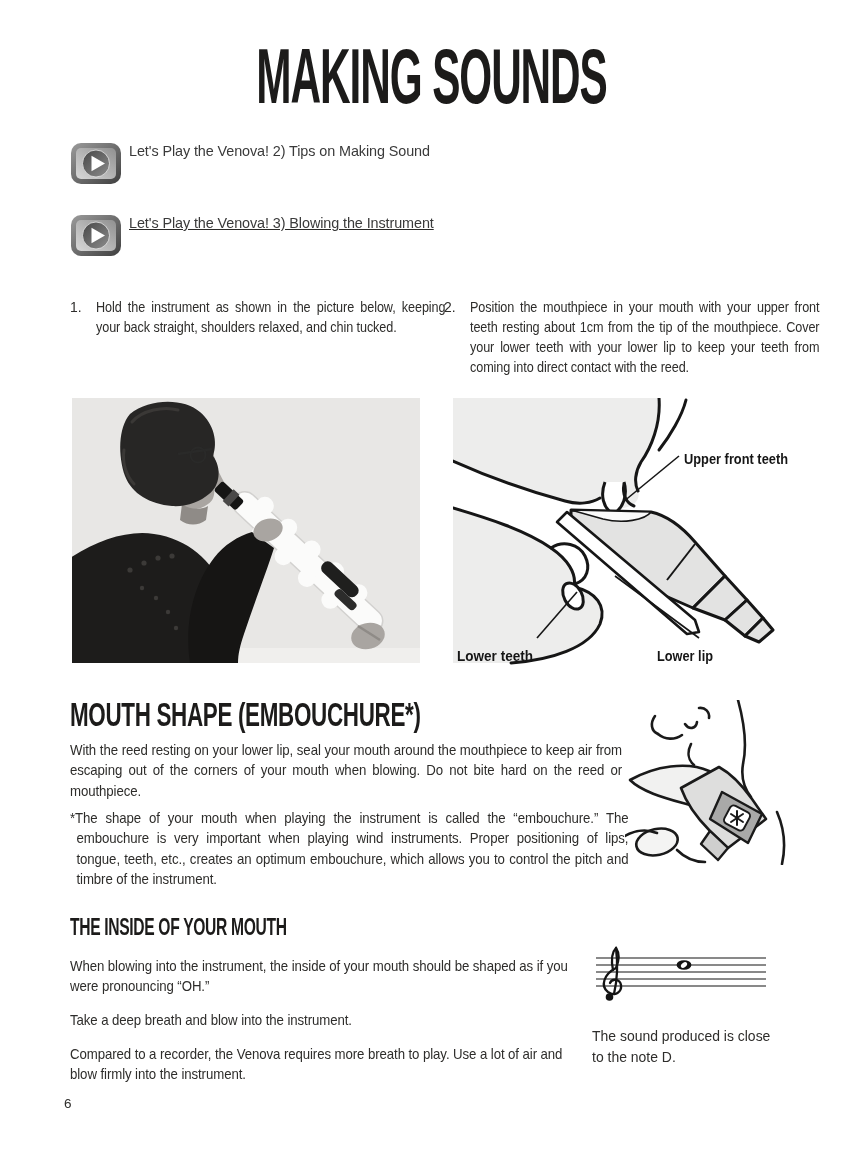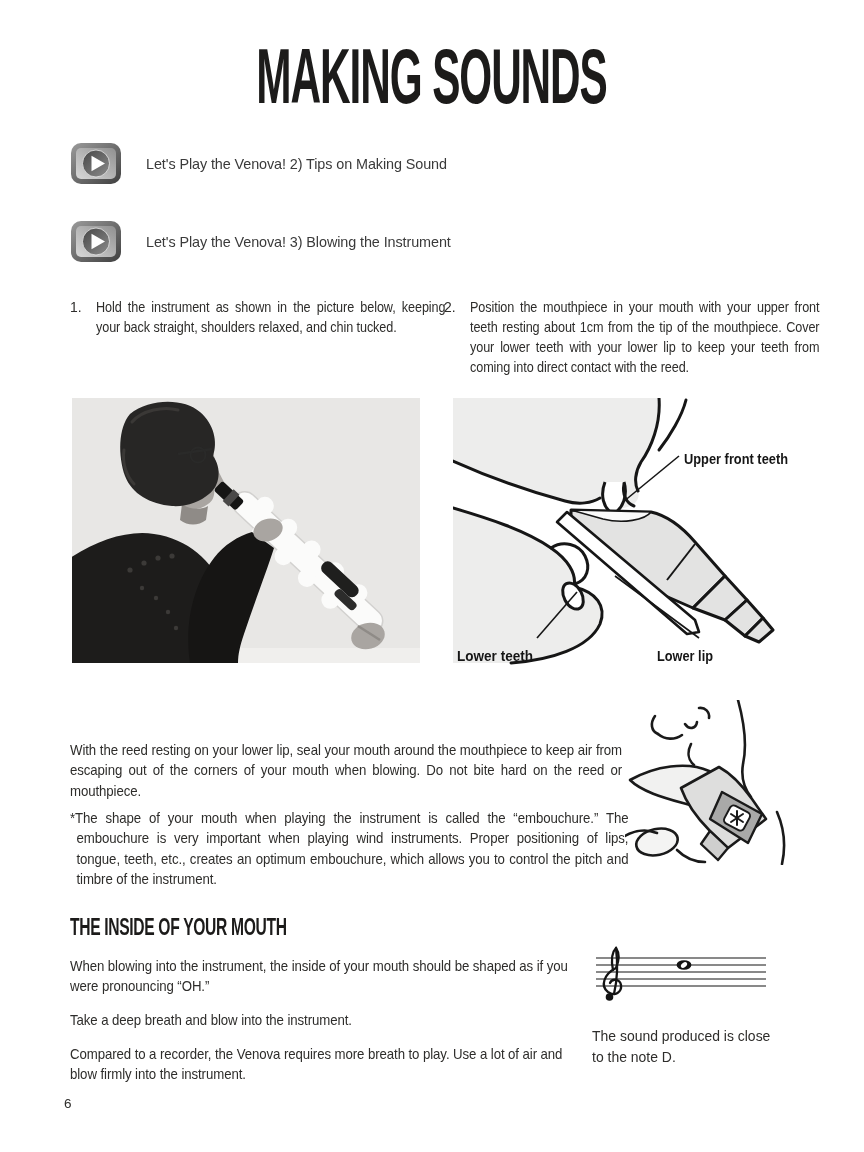--- a/index.html
+++ b/index.html
@@ -7,21 +7,21 @@
         font-family:"Liberation Sans",sans-serif;color:#2b2a28;}
 
   
   .page-title{position:absolute;top:38px;left:0;width:864px;text-align:center;
               font-size:77px;font-weight:bold;line-height:1;color:#1c1b1a;white-space:nowrap;}
   .page-title .cond{display:inline-block;transform:scaleX(.55);transform-origin:50% 50%;letter-spacing:-2px;}
 
   .section-heading{position:absolute;font-size:33px;font-weight:bold;line-height:1;color:#1c1b1a;white-space:nowrap;}
   .section-heading .cond{display:inline-block;transform:scaleX(.68);transform-origin:0 50%;letter-spacing:-.5px;}
 
-  .video-row{position:absolute;left:70px;display:flex;align-items:center;gap:24px;}
+  .video-row{position:absolute;left:70px;display:flex;align-items:flex-start;gap:7px;}
   .video-label{font-size:15px;color:#3a3a3a;letter-spacing:-.1px;
                display:inline-block;transform:scaleX(.96);transform-origin:0 50%;white-space:nowrap;}
 
   .step{position:absolute;top:297px;font-size:13.9px;line-height:1.44;color:#2e2d2b;}
   .step-num{position:absolute;left:0;top:0;}
   .step-text{margin-left:26px;text-align:justify;letter-spacing:-.1px;
              transform:scaleX(.91);transform-origin:0 0;}
 
   .body-copy{position:absolute;font-size:14.4px;line-height:1.42;color:#2e2d2b;letter-spacing:-.1px;
              transform:scaleX(.92);transform-origin:0 0;}
@@ -65,21 +65,21 @@
   <div class="video-row" style="top:142px;">
     <svg width="52" height="43" viewBox="0 0 52 43">
       <rect x="1" y="1" width="50" height="41" rx="10" fill="url(#gFrame)"></rect>
       <rect x="6" y="6" width="40" height="31" rx="5" fill="url(#gPanel)"></rect>
       <circle cx="26" cy="21.5" r="13.5" fill="url(#gKnob)" stroke="#e8e8e8" stroke-width=".8"></circle>
       <path d="M21.5,13.8 L35,21.5 L21.5,29.2 Z" fill="#ffffff"></path>
     </svg>
     <span class="video-label">Let's Play the Venova! 2) Tips on Making Sound</span>
   </div>
 
-  <div class="video-row" style="top:220px;">
+  <div class="video-row" style="top:214px;text-decoration:underline;">
     <svg width="52" height="43" viewBox="0 0 52 43">
       <rect x="1" y="1" width="50" height="41" rx="10" fill="url(#gFrame)"></rect>
       <rect x="6" y="6" width="40" height="31" rx="5" fill="url(#gPanel)"></rect>
       <circle cx="26" cy="21.5" r="13.5" fill="url(#gKnob)" stroke="#e8e8e8" stroke-width=".8"></circle>
       <path d="M21.5,13.8 L35,21.5 L21.5,29.2 Z" fill="#ffffff"></path>
     </svg>
     <span class="video-label">Let's Play the Venova! 3) Blowing the Instrument</span>
   </div>
 
   <div class="step" style="left:70px;width:384px;">
@@ -176,20 +176,23 @@
 
     <line x1="170" y1="104" x2="226" y2="58" stroke="#161616" stroke-width="1.6"></line>
     <line x1="124" y1="194" x2="84" y2="240" stroke="#161616" stroke-width="1.6"></line>
     <line x1="162" y1="178" x2="246" y2="240" stroke="#161616" stroke-width="1.6"></line>
 
     <text x="231" y="66" font-size="15.5" font-weight="bold" fill="#161616" textLength="104" lengthAdjust="spacingAndGlyphs">Upper front teeth</text>
     <text x="4" y="263" font-size="15.5" font-weight="bold" fill="#161616" textLength="76" lengthAdjust="spacingAndGlyphs">Lower teeth</text>
     <text x="204" y="263" font-size="15.5" font-weight="bold" fill="#161616" textLength="56" lengthAdjust="spacingAndGlyphs">Lower lip</text>
   </svg>
 
+  <div class="section-heading" style="left:70px;top:698px;">
+    <span class="cond">MOUTH SHAPE (EMBOUCHURE*)</span>
+  </div>
   <div class="body-copy justified" style="left:70px;top:740px;width:600px;">With the reed resting on your lower lip, seal your mouth around the mouthpiece to keep air from escaping out of the corners of your mouth when blowing. Do not bite hard on the reed or mouthpiece.</div>
   <div class="body-copy justified footnote" style="left:70px;top:808px;width:600px;">*The shape of your mouth when playing the instrument is called the “embouchure.” The embouchure is very important when playing wind instruments. Proper positioning of lips, tongue, teeth, etc., creates an optimum embouchure, which allows you to control the pitch and timbre of the instrument.</div>
 
   <svg class="figure" style="left:625px;top:700px;" width="165" height="165" viewBox="0 0 165 165">
     <g fill="none" stroke="#1a1a1a" stroke-width="2.6" stroke-linecap="round">
       <path d="M30,16 C25,23 26,31 33,34"></path>
       <path d="M33,34 C40,40 50,40 57,35"></path>
       <path d="M60,24 C64,30 71,29 72,22"></path>
       <path d="M74,8 C80,7 85,12 84,18"></path>
       <path d="M66,44 C62,52 63,60 69,65"></path>

